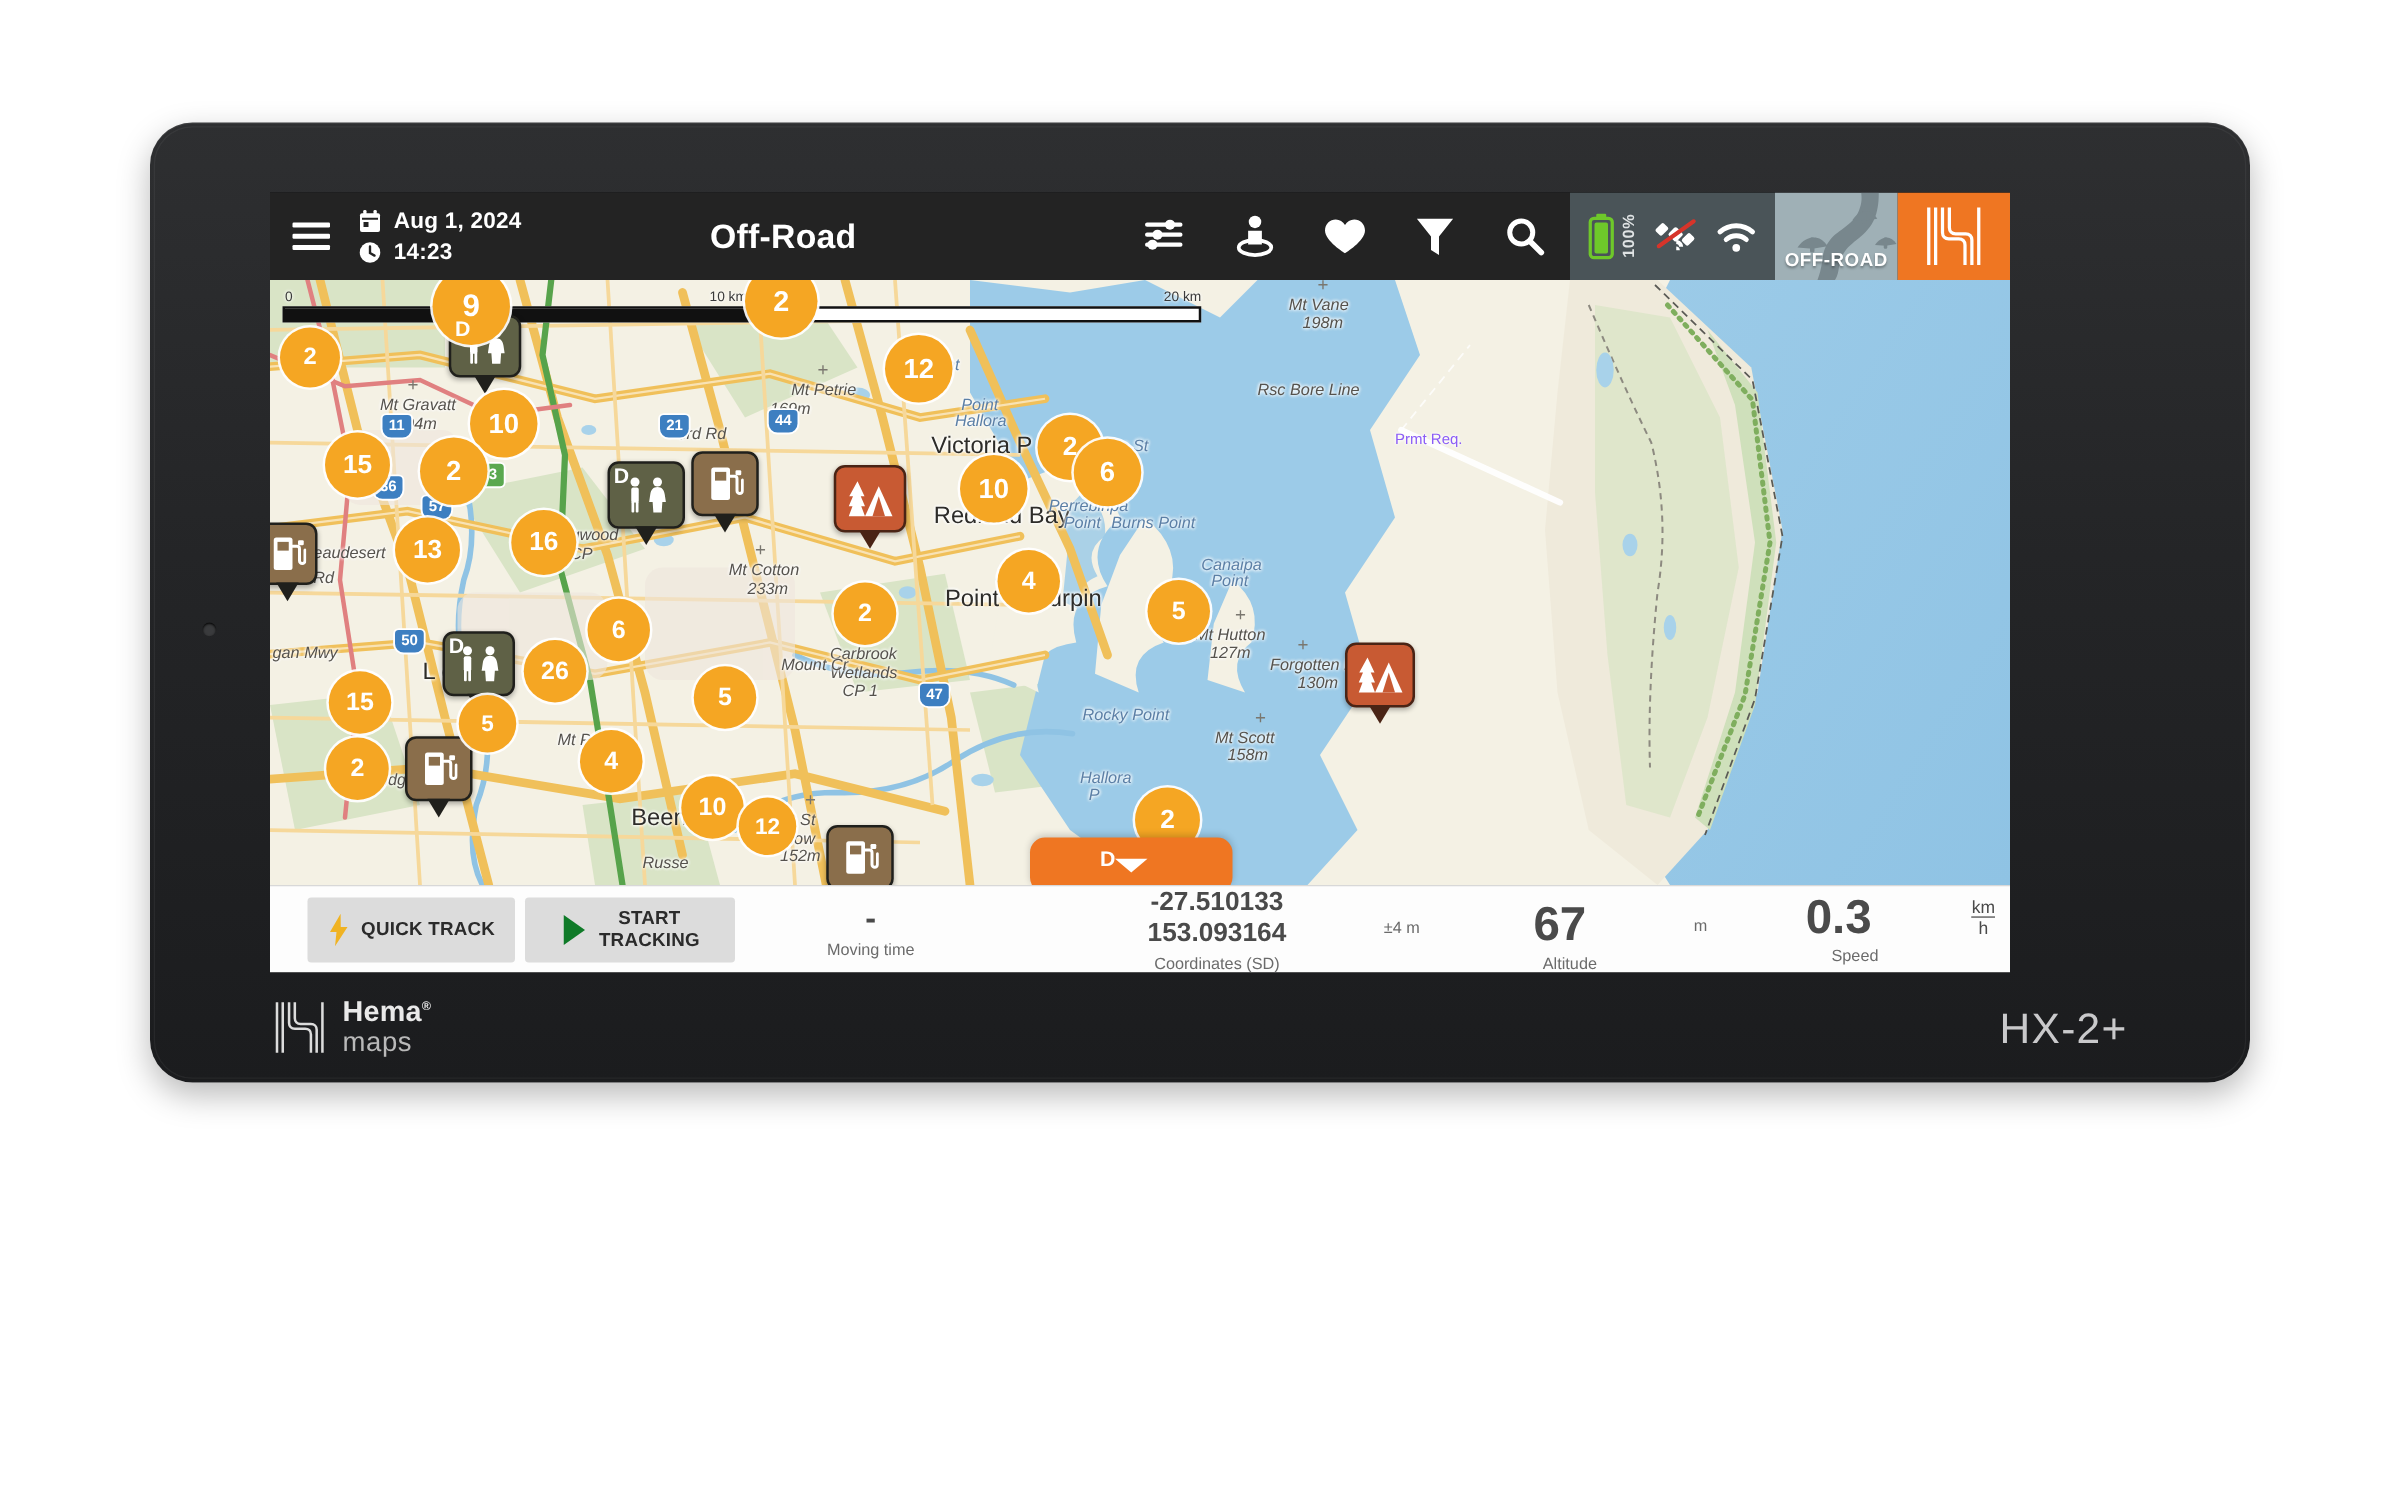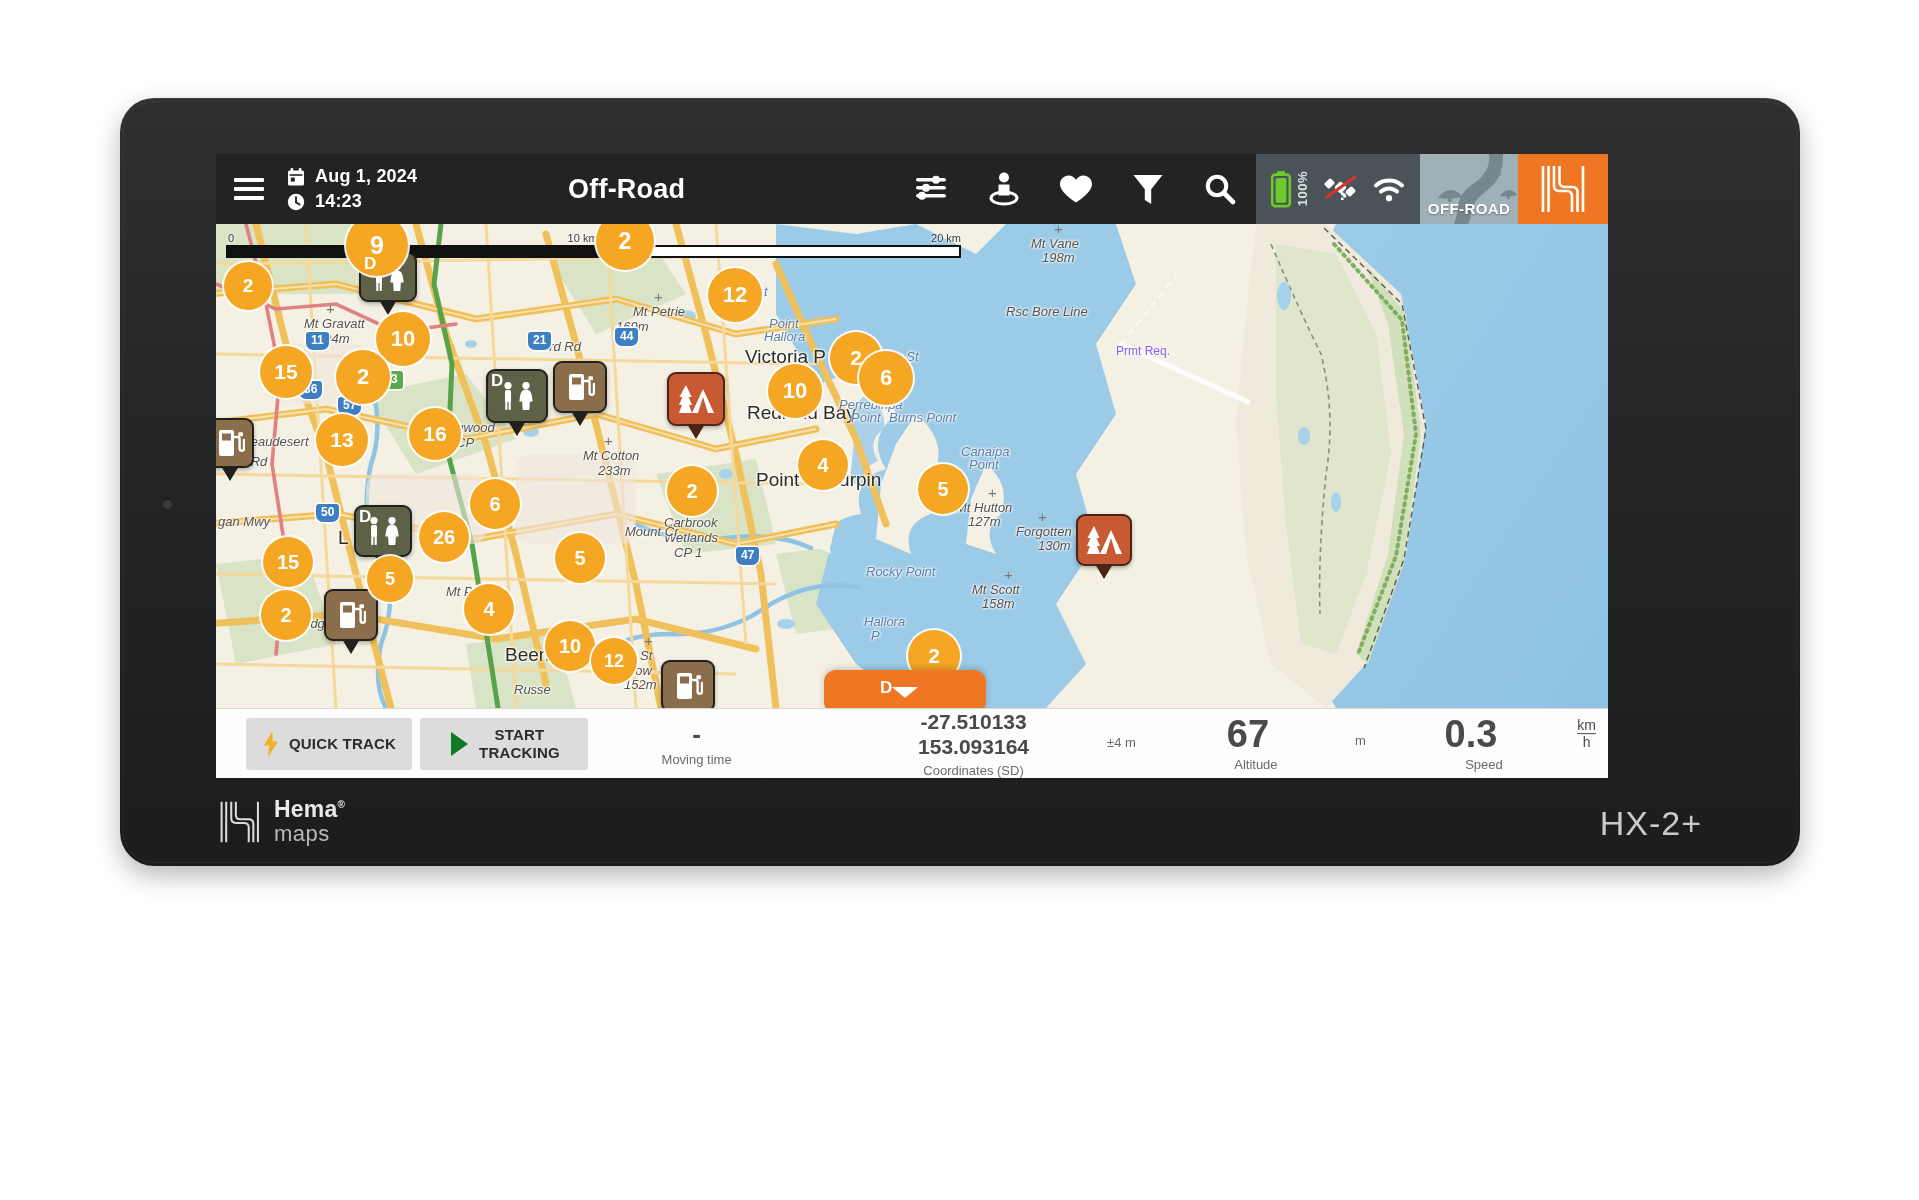--- a/index.html
+++ b/index.html
@@ -163,21 +163,21 @@
   .metric{ flex:1; display:flex; flex-direction:column; align-items:center; justify-content:center; height:100%; }
   .metric .val{ color:#4a4a4a; font-weight:bold; }
   .metric .cap{ color:#6b6b6b; font-size:13px; margin-top:4px; }
   .m-moving .val{ font-size:26px; line-height:28px; }
   .m-coords{ flex:1.55; position:relative; }
   .m-coords .val{ font-size:21px; line-height:25px; text-align:center; }
   .m-coords .acc{
     position:absolute; right:6px; top:50%; transform:translateY(-62%);
     color:#6a6a6a; font-size:13px;
   }
-  .m-alt{ flex:1.05; position:relative; }
+  .m-alt{ flex:1.05; position:relative;justify-content:flex-end; }
   .m-alt .val{ font-size:38px; line-height:38px; margin-right:16px;}
   .m-alt .unit{ position:absolute; right:4px; top:50%; transform:translateY(-75%); color:#6a6a6a; font-size:13px;}
   .m-speed{ flex:1.05; position:relative; }
   .m-speed .val{ font-size:38px; line-height:38px; margin-right:26px;}
   .m-speed .unit{
     position:absolute; right:2px; top:50%; transform:translateY(-82%);
     color:#4a4a4a; font-size:14px; text-align:center; line-height:1.02;
   }
   .m-speed .unit .num{ display:block; border-bottom:1.5px solid #4a4a4a; padding-bottom:1px;}
   .m-speed .unit .den{ display:block; padding-top:1px;}

